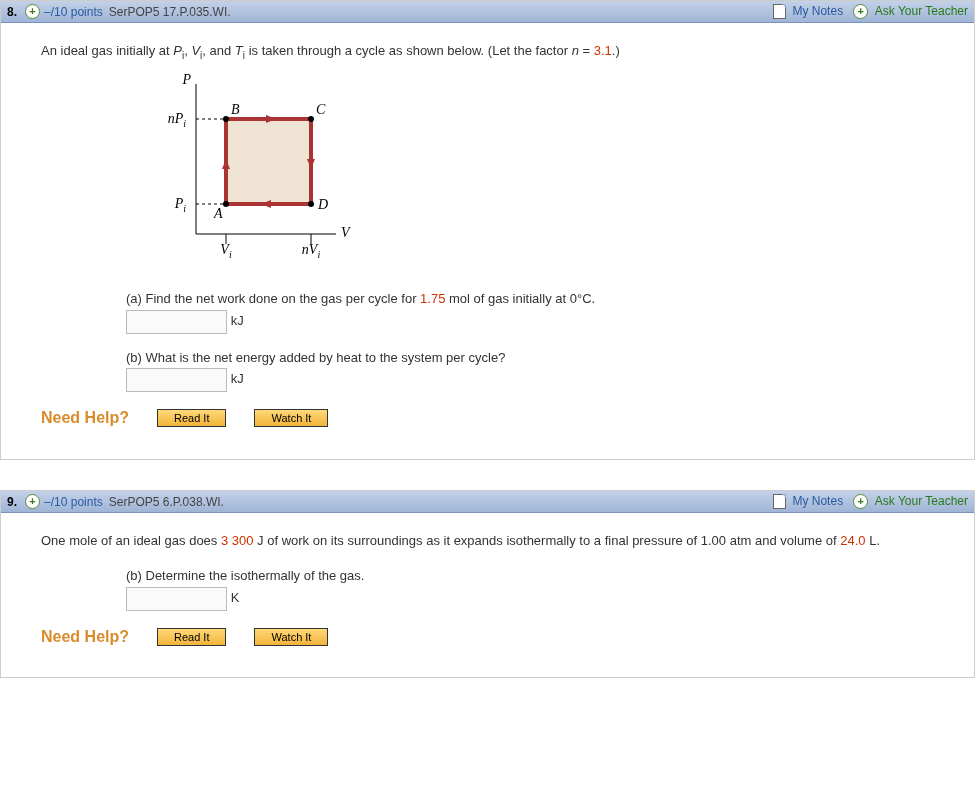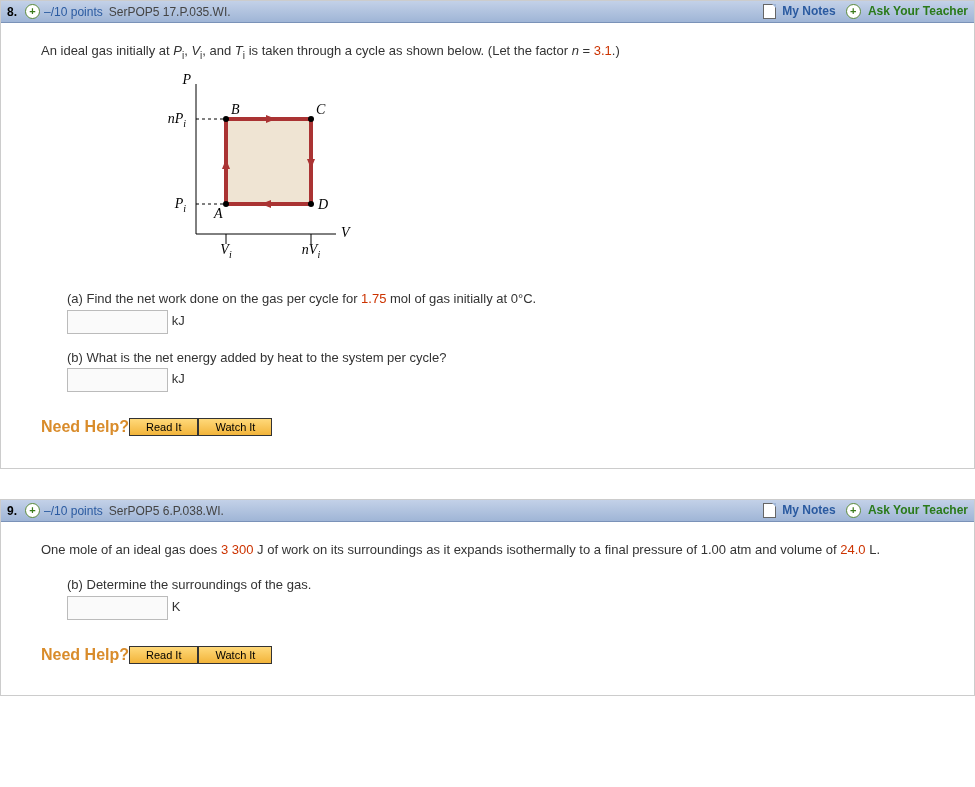--- a/index.html
+++ b/index.html
@@ -71,47 +71,47 @@
     content: '';
     position: absolute;
     right: -1px;
     top: -1px;
     border-style: solid;
     border-width: 0 4px 4px 0;
     border-color: transparent #9fb5d6 transparent transparent;
   }
   .link {
     color: #2a5aa0;
-    font-weight: bold;
+    font-weight: normal;
     cursor: pointer;
   }
   .link.green {
     color: #2a7a1a;
   }
   .qbody {
     padding: 18px 40px 28px 40px;
     line-height: 1.6;
   }
   .red { color: #cc3300; }
   .ital { font-style: italic; }
   .sub { vertical-align: sub; font-size: 10px; }
   .sup { vertical-align: super; font-size: 10px; }
-  .indent { margin-left: 26px; }
+  .indent { margin-left: 85px; }
   .ans-input {
     width: 95px;
     height: 20px;
     border: 1px solid #bbb;
     background: #fafafa;
     vertical-align: middle;
   }
   .need-help-row {
     display: flex;
     align-items: center;
-    margin-top: 22px;
-    gap: 0;
+    margin-top: 13px;
+    gap: 28px;
   }
   .need-help {
     color: #d98c2b;
     font-weight: bold;
     font-size: 16px;
     font-family: Arial, sans-serif;
   }
   .help-btn {
     background: linear-gradient(#ffd97a, #f2b43a);
     border: 1px solid #333;
@@ -225,21 +225,21 @@
       </span>
     </div>
   </div>
   <div class="qbody">
     <div>
       <span>One mole of an ideal gas does </span><span class="red">3 300</span><span> J of work on its surroundings as it expands isothermally to a final pressure of 1.00 atm and volume of </span><span class="red">24.0</span><span> L.</span>
     </div>
 
 
     <div class="indent part">
-      <span>(b) Determine the surroundings of the gas.</span><br>
+      <span>(b) Determine the isothermally of the gas.</span><br>
       <input class="ans-input" type="text" style="">
       <span>K</span>
     </div>
 
     <div class="need-help-row">
       <span class="need-help">Need Help?</span>
       <button class="help-btn">Read It</button>
       <button class="help-btn">Watch It</button>
     </div>
   </div>

